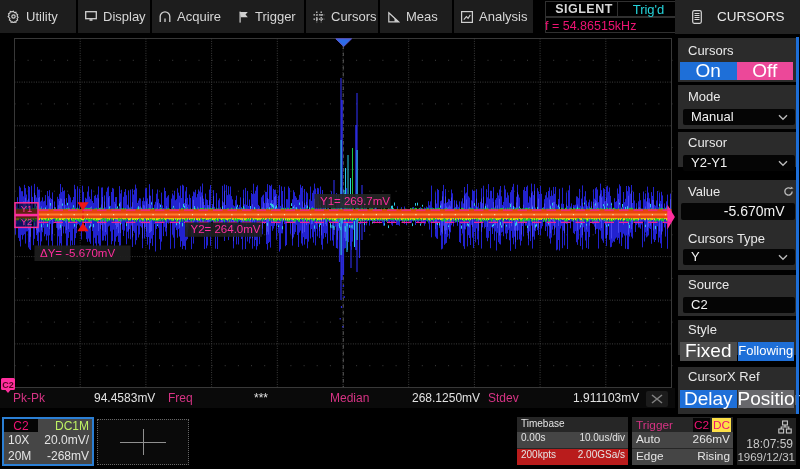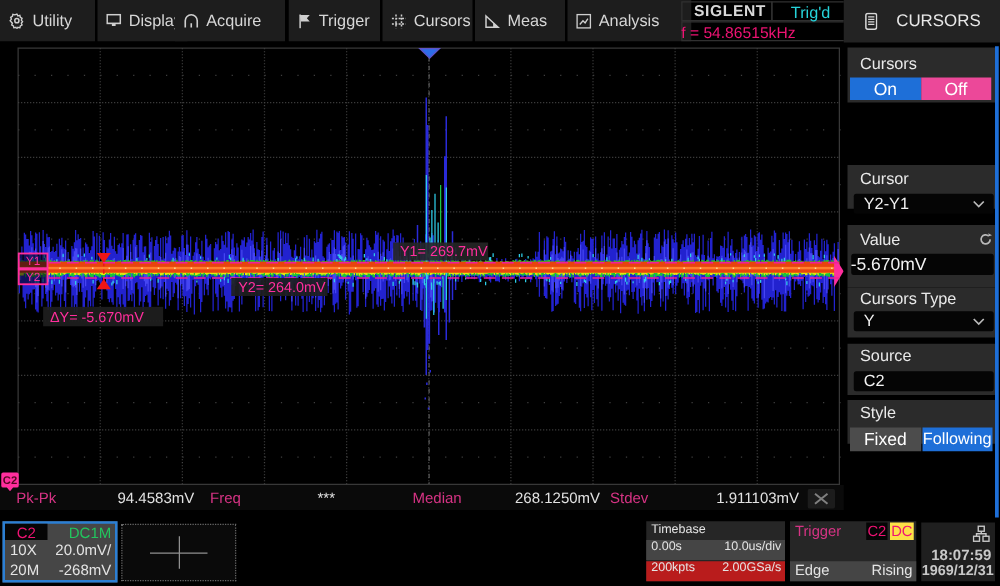--- a/index.html
+++ b/index.html
@@ -9,36 +9,36 @@
   color:#d6d6d6; font-size:13px; }
 .mbtn svg { flex:0 0 auto; }
 #wavesvg { position:absolute; left:0; top:0; }
 .lbox { border:1px solid #303030; position:absolute; }
 #panel { position:absolute; left:675px; top:0; width:125px; height:469px; background:#000; }
 #phead { position:absolute; left:0; top:0; width:125px; height:34px; background:#232323;
   color:#e8e8e8; font-size:13.5px; }
 .sec { position:absolute; left:3px; width:118px; background:#2b2b2b; color:#e9e9e9; font-size:13px; }
 .slabel { position:absolute; left:10px; }
 .halfbtn { position:absolute; width:56.5px; height:18.5px; line-height:18.5px; text-align:center;
-  font-size:14px; color:#fff; }
+  font-size:19px; color:#fff; }
 .blue { background:#1e6fd8; }
 .drop { position:absolute; left:5px; width:112px; height:16px; background:#050505;
   border-radius:2px; color:#f2f2f2; font-size:13px; line-height:16px; padding-left:8px; }
 .chev { position:absolute; right:7px; top:5px; width:10px; height:7px; }
 #mbar { position:absolute; left:0; top:388px; width:675px; height:20px; background:#0a0a0a;
   font-size:12px; }
 #mbar span { position:absolute; top:3px; }
 .mag { color:#d63384; }
 .wval { color:#e2e2e2; }
 .brow { position:absolute; font-size:12px; color:#e4e4e4; }
 #chbox { left:2px; top:417px; width:92px; height:49px; border:2px solid #2b7fd4; background:#464646; }
 #xhbox { left:97px; top:419px; width:92px; height:46px; border:1px dotted #666; background:#0a0a0a; }
 #tbbox { left:517px; top:417px; width:111px; height:48px; background:#262626; font-size:10px; }
 #trbox { left:632px; top:417px; width:101px; height:48px; background:#262626; font-size:11.8px; }
-#ckbox { left:737px; top:418px; width:59px; height:47px; background:#1f1f1f; color:#c8c8c8;font-weight:bold; }
+#ckbox { left:737px; top:418px; width:59px; height:47px; background:#1f1f1f; color:#c8c8c8; }
 .r { position:absolute; left:0; width:100%; height:15px; }
 .rl { position:absolute; left:4px; }
 .rr { position:absolute; right:3px; }
 </style></head><body>
 <div id="scr">
 
 <svg id="wavesvg" width="800" height="469" viewBox="0 0 800 469">
 <rect x="14.5" y="38.5" width="657.0" height="349.0" fill="none" stroke="#383838" stroke-width="1"></rect>
 <path d="M80.2 38.5V387.5M145.9 38.5V387.5M211.6 38.5V387.5M277.3 38.5V387.5M343.0 38.5V387.5M408.7 38.5V387.5M474.4 38.5V387.5M540.1 38.5V387.5M605.8 38.5V387.5" stroke="#424242" stroke-width="1" stroke-dasharray="0.9 1.5" fill="none"></path>
 <path d="M14.5 82.1H671.5M14.5 125.8H671.5M14.5 169.4H671.5M14.5 213.0H671.5M14.5 256.6H671.5M14.5 300.2H671.5M14.5 343.9H671.5" stroke="#424242" stroke-width="1" stroke-dasharray="0.9 1.5" fill="none"></path>
@@ -85,21 +85,21 @@
       </svg>
       <span>Utility</span>
     </div>
 <div class="mbtn" style="left:78px;width:72px">
       <svg width="12" height="11" viewBox="0 0 12 11">
         <rect x="0.7" y="0.7" width="10.6" height="7" fill="none" stroke="#cfcfcf" stroke-width="1.3"></rect>
         <rect x="4.5" y="8.2" width="3" height="1.6" fill="#cfcfcf"></rect>
       </svg>
       <span>Display</span>
     </div>
-<div class="mbtn" style="left:140px;width:88px">
+<div class="mbtn" style="left:152px;width:88px">
       <svg width="12" height="12" viewBox="0 0 12 12">
         <path fill="none" stroke="#cfcfcf" stroke-width="1.3" d="M1.2 11V5.6a4.8 4.8 0 0 1 9.6 0V11M6 11V7.5"></path>
       </svg>
       <span>Acquire</span>
     </div>
 <div class="mbtn" style="left:231px;width:73px">
       <svg width="11" height="12" viewBox="0 0 11 12">
         <path fill="#cfcfcf" d="M1.8 1h8l-2.3 2.6 2.3 2.6h-7z"></path>
         <rect x="1.5" y="0.6" width="1.2" height="11" fill="#cfcfcf"></rect>
       </svg>
@@ -111,21 +111,21 @@
       </svg>
       <span>Cursors</span>
     </div>
 <div class="mbtn" style="left:380px;width:72px">
       <svg width="13" height="12" viewBox="0 0 13 12">
         <path fill="none" stroke="#cfcfcf" stroke-width="1.2" d="M1.8 1.8L11.5 10.8H1.8z"></path>
         <path fill="#cfcfcf" d="M7.5 7l4 3.8h-4z"></path>
       </svg>
       <span>Meas</span>
     </div>
-<div class="mbtn" style="left:454px;width:99px">
+<div class="mbtn" style="left:454px;width:79px">
       <svg width="12" height="12" viewBox="0 0 12 12">
         <rect x="0.6" y="0.6" width="10.8" height="10.8" fill="none" stroke="#cfcfcf" stroke-width="1.2"></rect>
         <path fill="none" stroke="#cfcfcf" stroke-width="1.1" d="M2.8 8.6L5.4 5.6l1.7 1.7 2.2-3.4"></path>
       </svg>
       <span>Analysis</span>
     </div>
 
 <div class="lbox" style="left:545px;top:1px;width:73px;height:16px"></div>
 <div class="lbox" style="left:617px;top:1px;width:63px;height:16px"></div>
 <div class="lbox" style="left:545px;top:17px;width:135px;height:16px"></div>
@@ -139,48 +139,59 @@
           <rect x="0.7" y="0.7" width="8.6" height="12.6" rx="1.5" fill="none" stroke="#d8d8d8" stroke-width="1.2"></rect>
           <path stroke="#d8d8d8" stroke-width="1" d="M2.5 3.5h5M2.5 5.5h5M2.5 7.5h5M2.5 9.5h5"></path>
         </svg>
   <span style="position:absolute;left:42px;top:9px">CURSORS</span>
  </div>
  <div class="sec" style="top:37.5px;height:44px">
    <span class="slabel" style="top:5.5px">Cursors</span>
    <div class="halfbtn blue" style="left:2px;top:24px">On</div>
    <div class="halfbtn" style="left:58.5px;top:24px;background:#ec4899">Off</div>
  </div>
+ <div class="sec" style="top:84.5px;height:44.5px">
+   <span class="slabel" style="top:4px">Mode</span>
+   <div class="drop" style="top:24px">Manual<svg class="chev" viewBox="0 0 10 7">
+            <path d="M1 1.2l4 4 4-4" stroke="#b9b9b9" fill="none" stroke-width="1.4"></path>
+          </svg></div>
+ </div>
  <div class="sec" style="top:131.5px;height:35px">
    <span class="slabel" style="top:3.5px">Cursor</span>
    <div class="drop" style="top:23px">Y2-Y1<svg class="chev" viewBox="0 0 10 7">
             <path d="M1 1.2l4 4 4-4" stroke="#b9b9b9" fill="none" stroke-width="1.4"></path>
           </svg></div>
  </div>
  <div class="sec" style="top:180px;height:49.5px">
    <span class="slabel" style="top:3.5px">Value</span>
    <svg style="position:absolute;right:2px;top:5.5px" width="11" height="11" viewBox="0 0 13 13">
           <path d="M10.8 6.5a4.3 4.3 0 1 1-1.3-3.1" fill="none" stroke="#b9b9b9" stroke-width="1.6"></path>
           <path d="M9.0 0.6l0.6 3 2.9-1z" fill="#b9b9b9"></path>
         </svg>
-   <div class="drop" style="top:23px;left:2.5px;width:114px;height:17px;line-height:17px;text-align:left;padding-right:10px;padding-left:0;font-size:14px">-5.670mV</div>
+   <div class="drop" style="top:23px;left:2.5px;width:114px;height:17px;line-height:17px;text-align:right;padding-right:10px;padding-left:0;font-size:14px">-5.670mV</div>
  </div>
  <div class="sec" style="top:229.5px;height:40.5px">
    <span class="slabel" style="top:1px">Cursors Type</span>
    <div class="drop" style="top:19px">Y<svg class="chev" viewBox="0 0 10 7">
             <path d="M1 1.2l4 4 4-4" stroke="#b9b9b9" fill="none" stroke-width="1.4"></path>
           </svg></div>
  </div>
  <div class="sec" style="top:274.5px;height:41px">
    <span class="slabel" style="top:2.5px">Source</span>
    <div class="drop" style="top:22px">C2</div>
  </div>
  <div class="sec" style="top:319.5px;height:35px">
    <span class="slabel" style="top:2px">Style</span>
    <div class="halfbtn" style="left:2px;top:22.5px;background:#4c4c4c">Fixed</div>
    <div class="halfbtn blue" style="left:59.5px;top:22.5px;font-size:13px">Following</div>
+ </div>
+ <div class="sec" style="top:366.5px;height:47px">
+   <span class="slabel" style="top:2.5px">CursorX Ref</span>
+   <div class="halfbtn blue" style="left:2px;top:23px">Delay</div>
+   <div class="halfbtn" style="left:59.5px;top:23px;background:#68686c">Position</div>
  </div>
  <div style="position:absolute;left:121px;top:37px;width:3px;height:377px;background:#1e6fd8"></div>
 </div>
 
 <div id="mbar">
  <span class="mag" style="left:13px">Pk-Pk</span>
  <span class="wval" style="left:94px">94.4583mV</span>
  <span class="mag" style="left:168px">Freq</span>
  <span class="wval" style="left:254px">***</span>
  <span class="mag" style="left:330px">Median</span>
@@ -189,21 +200,21 @@
  <span class="wval" style="left:573px">1.911103mV</span>
  <svg style="position:absolute;left:646px;top:3px" width="22" height="16" viewBox="0 0 22 16">
         <rect x="0" y="0" width="22" height="16" rx="2" fill="#1c1c1c"></rect>
         <path d="M6 4l10 8M16 4L6 12" stroke="#808080" stroke-width="1.6"></path>
       </svg>
 </div>
 
 <div class="brow" id="chbox">
   <div class="r" style="top:0;height:13px">
         <span style="position:absolute;left:0;top:0;width:34px;height:13px;background:#050505;color:#ee1373;text-align:center">C2</span>
-        <span class="rr" style="color:#22c55e">DC1M</span>
+        <span class="rr" style="color:#bef264">DC1M</span>
       </div>
   <div class="r" style="top:14px">
         <span class="rl">10X</span>
         <span class="rr">20.0mV/</span>
       </div>
   <div class="r" style="top:30px">
         <span class="rl">20M</span>
         <span class="rr">-268mV</span>
       </div>
 </div>
@@ -223,20 +234,24 @@
   <div class="r" style="top:32px;height:16px;background:#b91c1c">
         <span class="rl">200kpts</span>
         <span class="rr">2.00GSa/s</span>
       </div>
 </div>
 <div class="brow" id="trbox">
   <div class="r" style="top:1px">
         <span class="rl mag">Trigger</span>
         <span style="position:absolute;right:23px;background:#050505;color:#ee1373;padding:0 1px">C2</span>
         <span style="position:absolute;right:2px;background:#fde047;color:#ee1373;padding:0 1px">DC</span>
+      </div>
+  <div class="r" style="top:15px;height:16px;background:#454545">
+        <span class="rl">Auto</span>
+        <span class="rr">266mV</span>
       </div>
   <div class="r" style="top:32px;height:16px;background:#454545">
         <span class="rl">Edge</span>
         <span class="rr">Rising</span>
       </div>
 </div>
 <div class="brow" id="ckbox">
   <svg style="position:absolute;right:4px;top:2px" width="14" height="14" viewBox="0 0 14 14">
         <rect x="4.6" y="1" width="4.8" height="4" fill="none" stroke="#c8c8c8" stroke-width="1.1"></rect>
         <rect x="0.8" y="9" width="4.8" height="4" fill="none" stroke="#c8c8c8" stroke-width="1.1"></rect>

